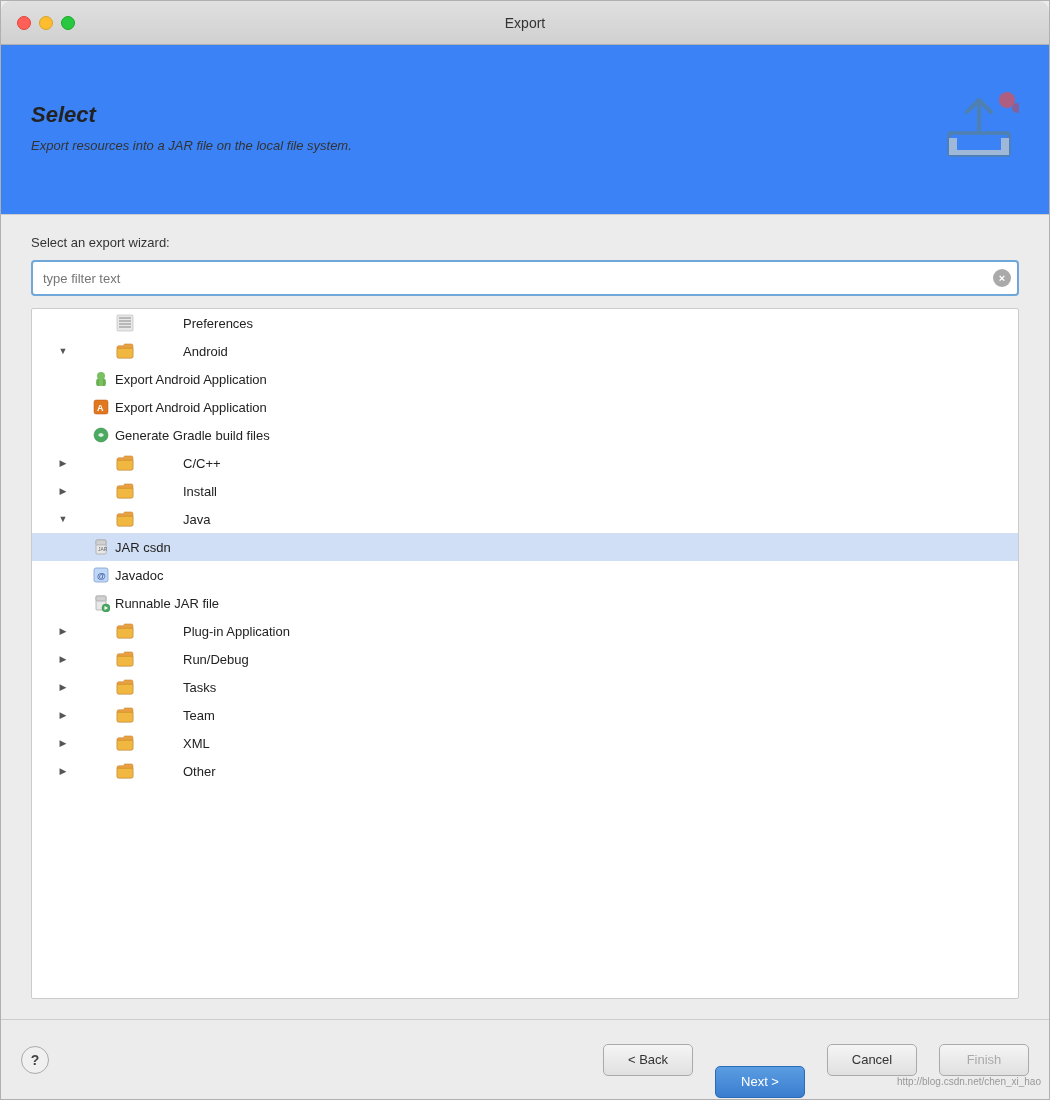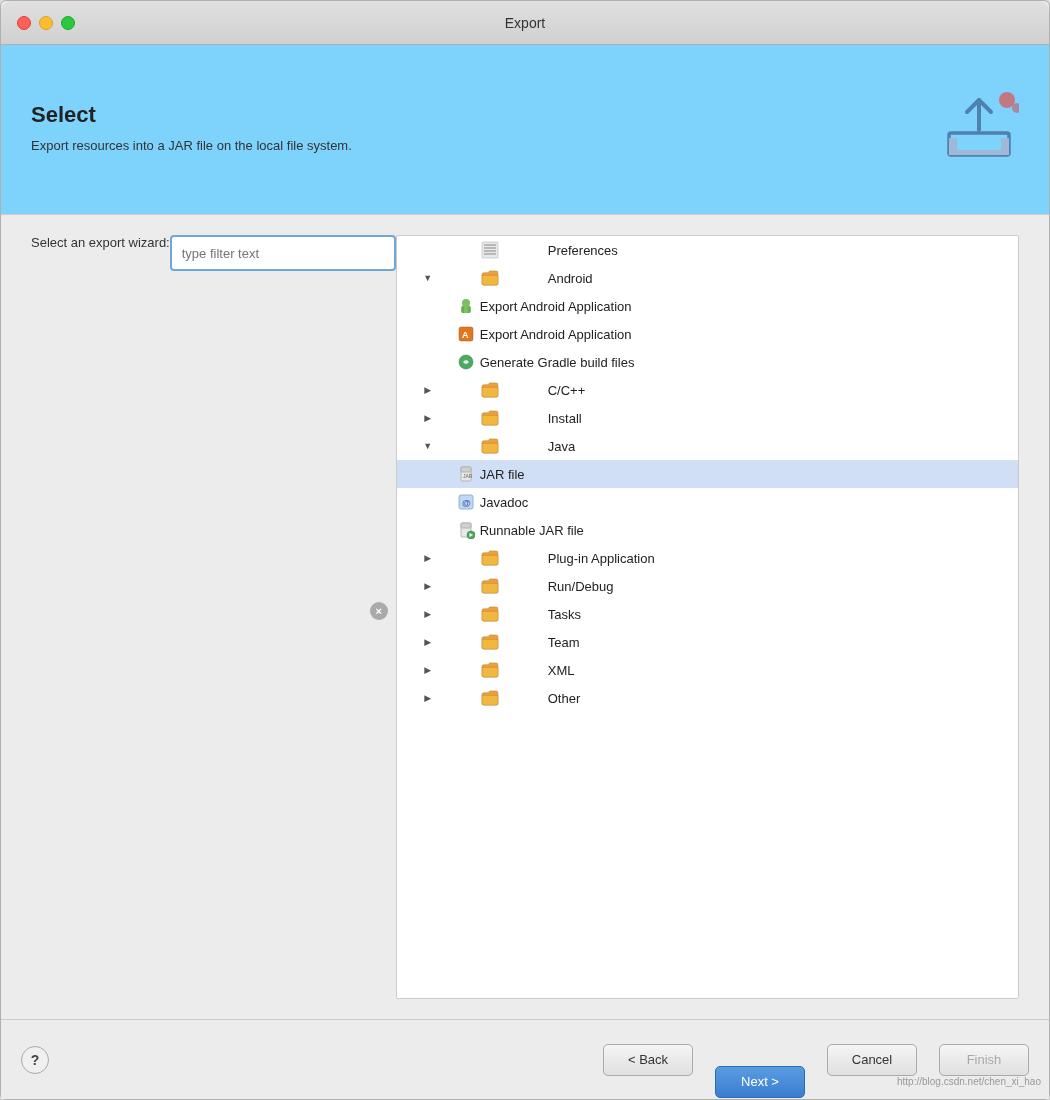--- a/index.html
+++ b/index.html
@@ -8,21 +8,21 @@
       height: 1100px;
       background: #e8e8e8;
       font-family: -apple-system, "Helvetica Neue", Arial, sans-serif;
       font-size: 13px;
       overflow: hidden;
     }
     .window {
       width: 1050px;
       height: 1100px;
       background: #ececec;
-      border-radius: 6px;
+      border-radius: 0;
       display: flex;
       flex-direction: column;
       border: 1px solid #b0b0b0;
       box-shadow: 0 10px 40px rgba(0,0,0,0.3);
     }
     
     .titlebar {
       height: 44px;
       background: linear-gradient(to bottom, #e0e0e0, #d0d0d0);
       border-radius: 10px 10px 0 0;
@@ -49,27 +49,28 @@
     .titlebar-title {
       position: absolute;
       left: 50%;
       transform: translateX(-50%);
       font-size: 14px;
       font-weight: 500;
       color: #333;
     }
     
     .header-section {
-      background: #7dd3fc;
+      background: #3b82f6;
       padding: 20px 30px 24px 30px;
       display: flex;
       align-items: center;
       justify-content: space-between;
       border-bottom: 1px solid #ccc;
       min-height: 170px;
+      font-style: italic;
     }
     .header-text h1 {
       font-size: 22px;
       font-weight: bold;
       color: #222;
       margin-bottom: 10px;
     }
     .header-text p {
       font-size: 13px;
       color: #333;
@@ -80,21 +81,21 @@
       display: flex;
       align-items: center;
       justify-content: center;
     }
     
     .body-section {
       flex: 1;
       background: #ececec;
       padding: 20px 30px;
       display: flex;
-      flex-direction: row;
+      flex-direction: column;
     }
     .wizard-label {
       font-size: 13px;
       color: #333;
       margin-bottom: 10px;
     }
     
     .filter-container {
       position: relative;
       margin-bottom: 12px;
@@ -401,21 +402,21 @@
 
       <div class="tree-item indent-2 selected">
         <span class="arrow-spacer"></span>
         <span class="icon-img">
           <svg width="18" height="18" viewBox="0 0 18 18">
             <rect x="4" y="2" width="10" height="14" rx="1" fill="#e8e8e8" stroke="#aaa" stroke-width="0.8"></rect>
             <rect x="4" y="2" width="10" height="5" rx="1" fill="#d0d0d0" stroke="#aaa" stroke-width="0.8"></rect>
             <text x="6" y="13" font-size="5" fill="#666">JAR</text>
           </svg>
         </span>
-        <span class="item-label">JAR file</span>
+        <span class="item-label">JAR csdn</span>
       </div>
 
       <div class="tree-item indent-2">
         <span class="arrow-spacer"></span>
         <span class="icon-img">
           <svg width="18" height="18" viewBox="0 0 18 18">
             <rect x="2" y="2" width="14" height="14" rx="2" fill="#c0d8f8" stroke="#80a0d0" stroke-width="0.8"></rect>
             <text x="5" y="13" font-size="9" fill="#4060a0" font-weight="bold">@</text>
           </svg>
         </span>

